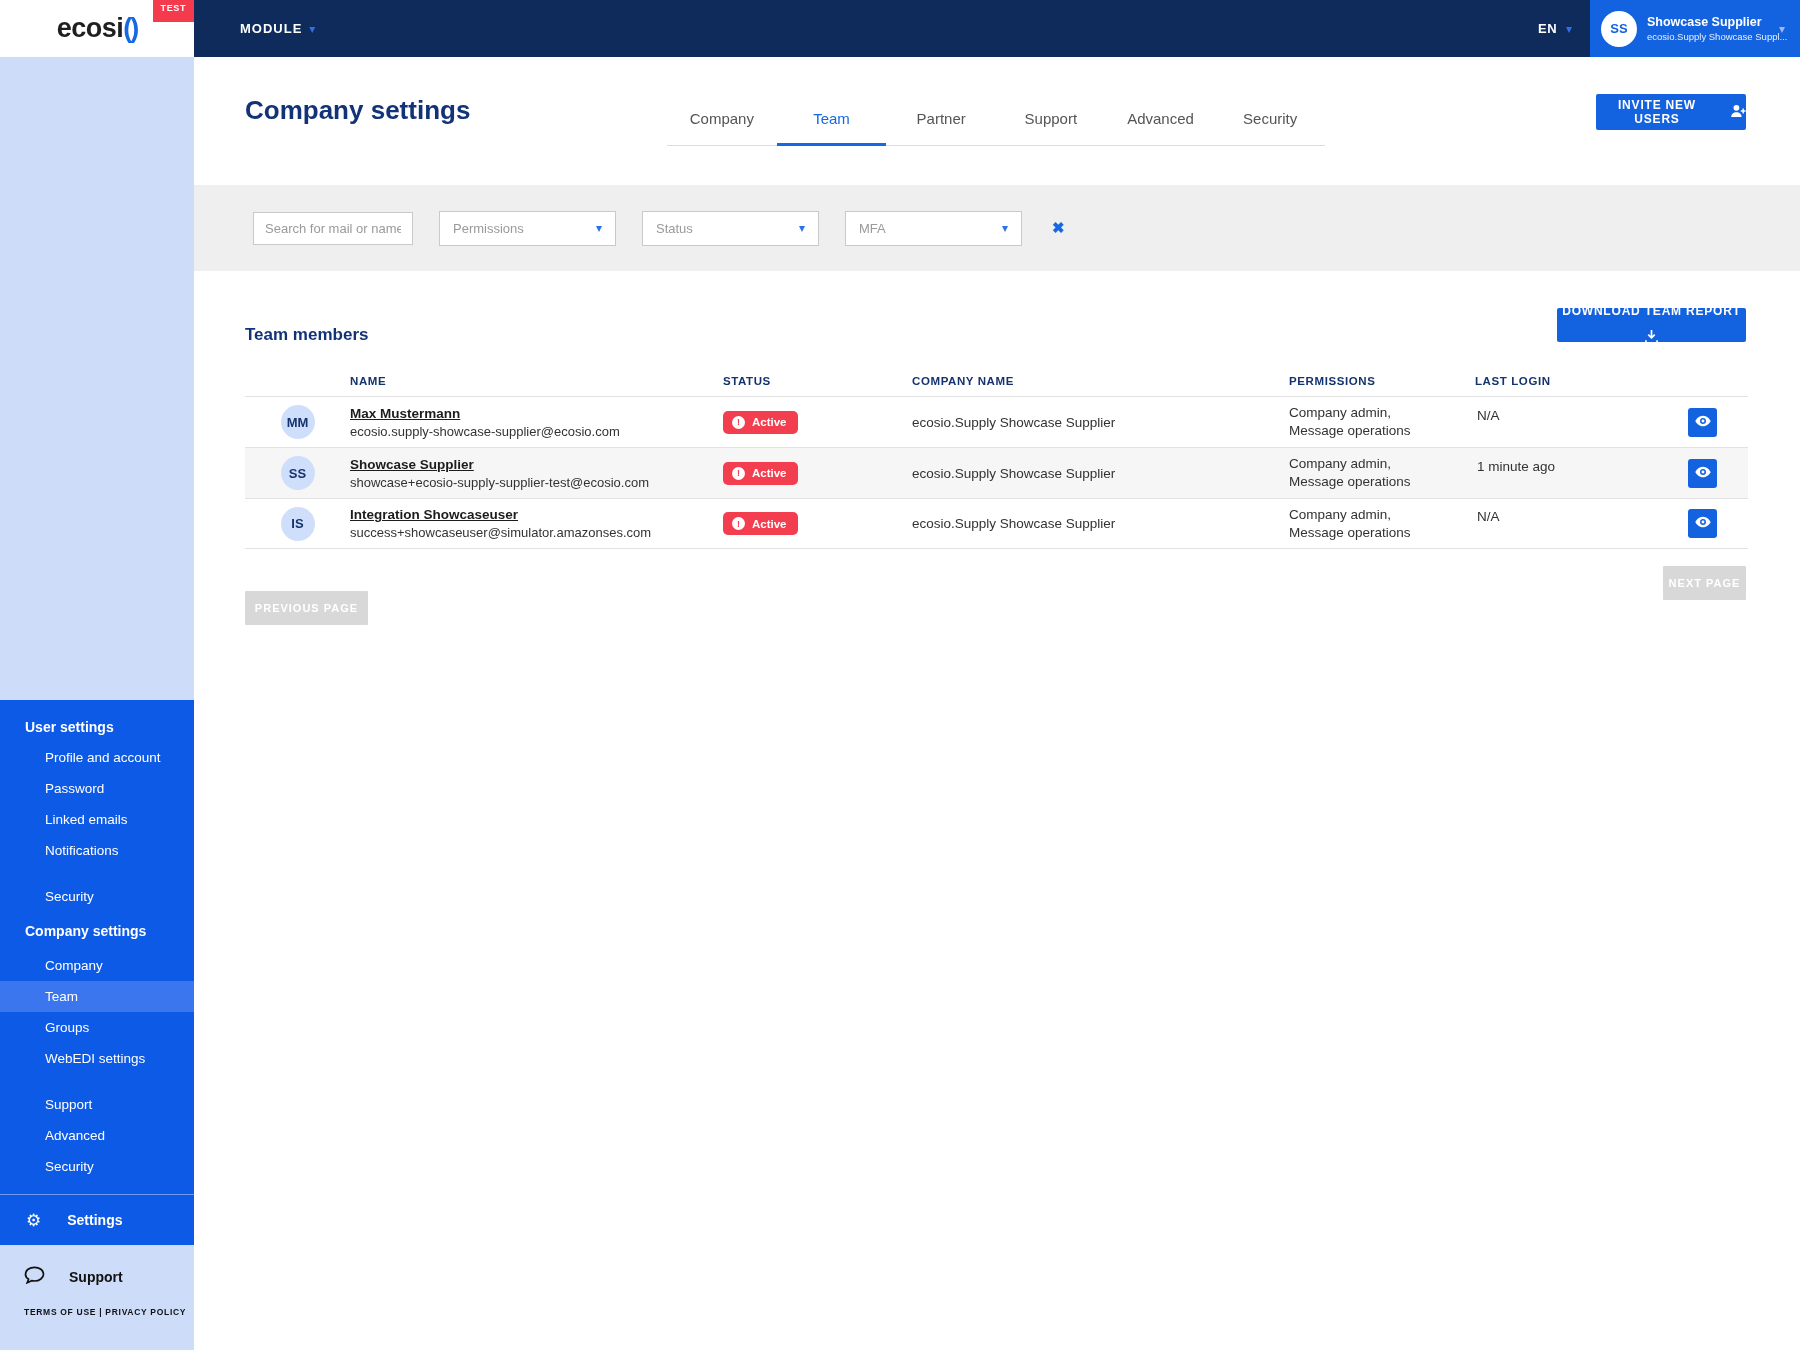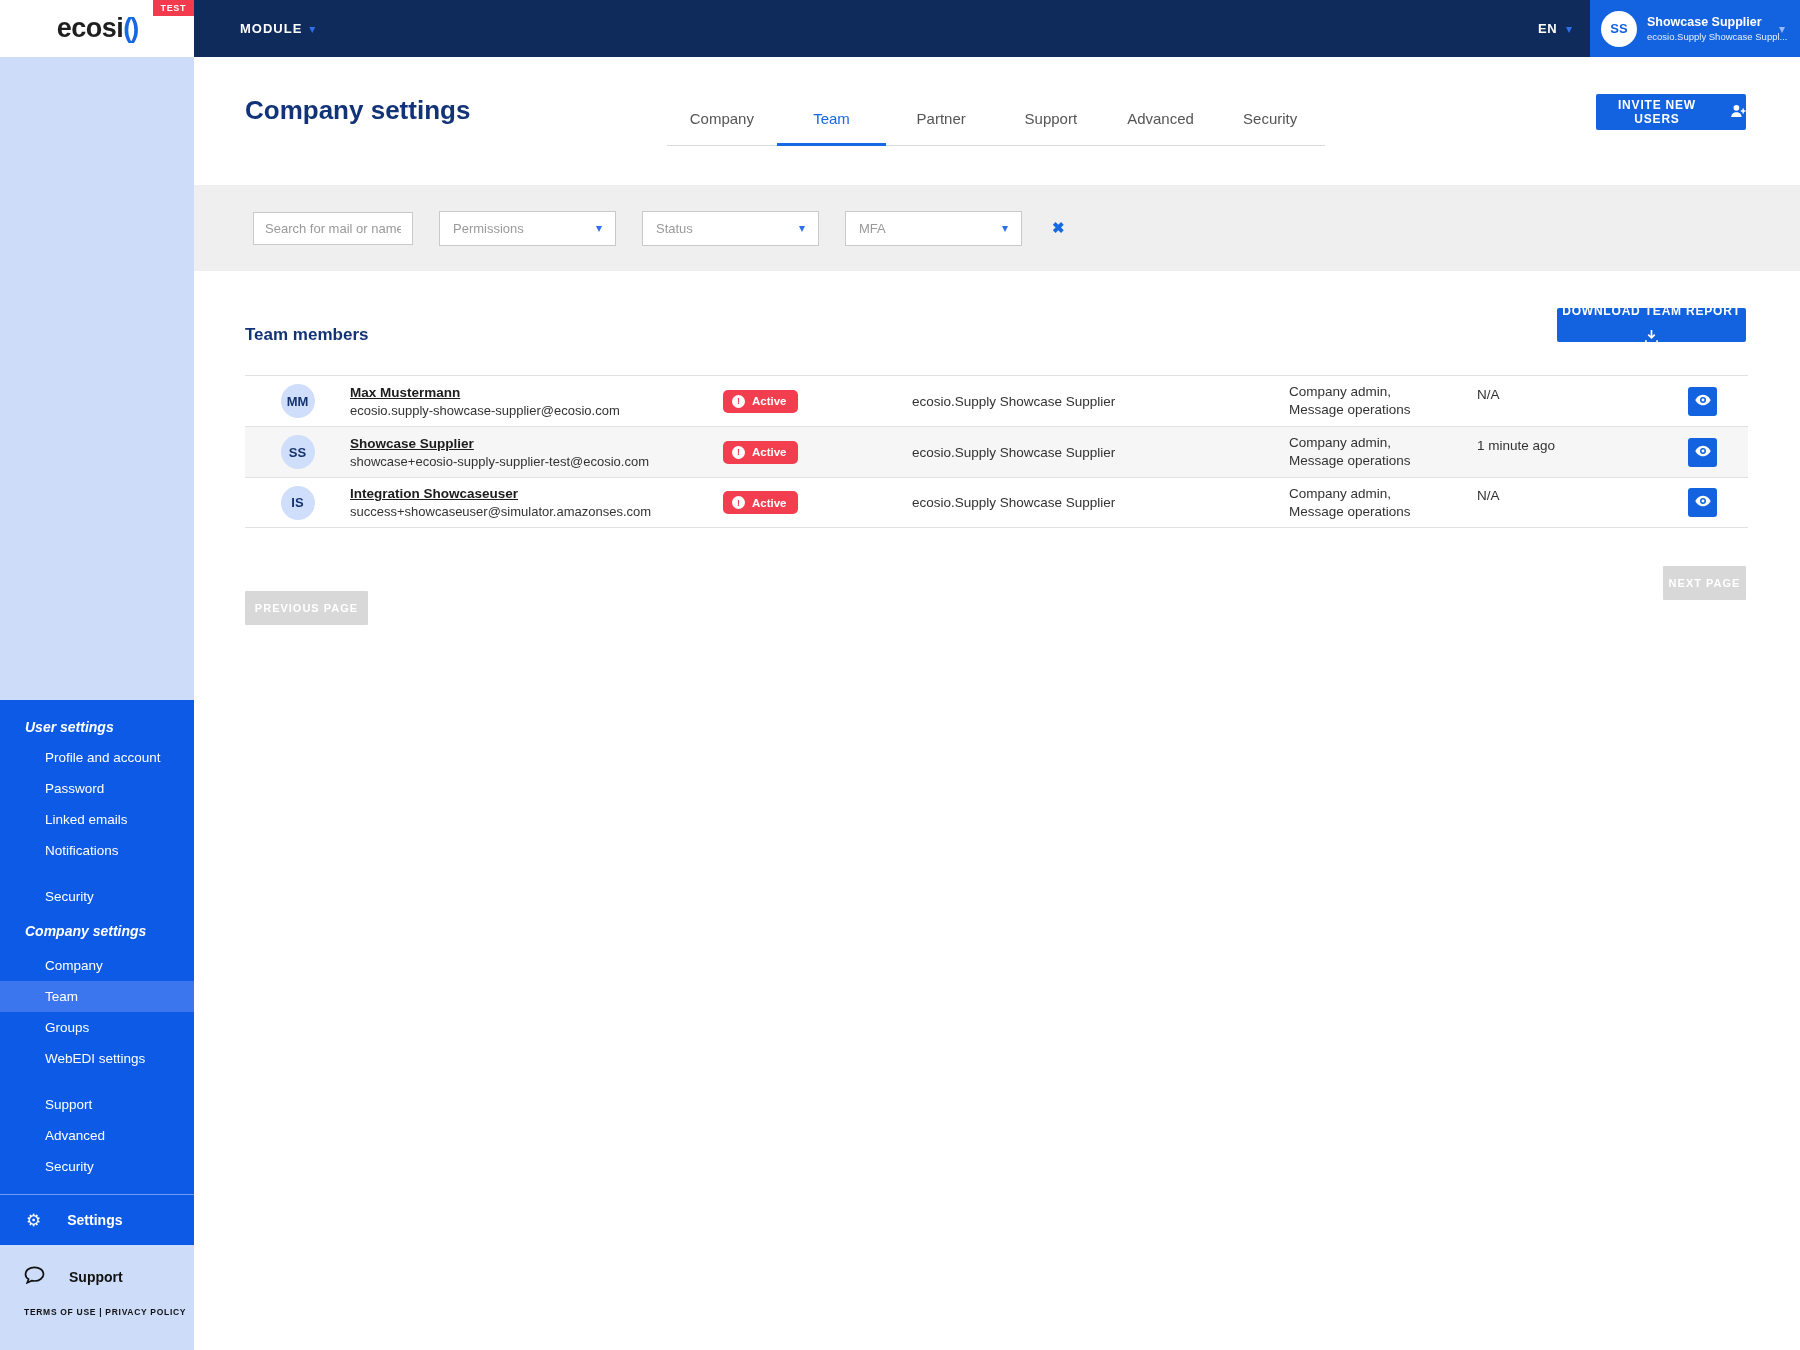--- a/index.html
+++ b/index.html
@@ -4,37 +4,37 @@
 <style>
   * { margin:0; padding:0; box-sizing:border-box; }
   html,body { width:1800px; height:1350px; }
   body { position:relative; font-family:"Liberation Sans", sans-serif; background:#ffffff; overflow:hidden; }
 
   
   .topbar { position:absolute; top:0; left:0; width:1800px; height:57px; background:#0e2b5c; }
   .logo-box { position:absolute; top:0; left:0; width:194px; height:57px; background:#fff; display:flex; align-items:center; justify-content:center; }
   .logo { font-size:27px; font-weight:700; color:#1f1f1f; letter-spacing:-0.5px; }
   .logo .suffix { color:#1668e3; font-weight:700; letter-spacing:-2px; }
-  .test-badge { position:absolute; top:0; right:0; background:#f43a4d; color:#fff; font-size:9px; font-weight:bold; letter-spacing:0.6px; padding:3px 8px 3px 8px; }
+  .test-badge { position:absolute; top:0; right:0; background:#f43a4d; color:#fff; font-size:9px; font-weight:bold; letter-spacing:0.6px; padding:3px 8px 9px 8px; }
   .module { position:absolute; left:240px; top:0; height:57px; display:flex; align-items:center; gap:7px; cursor:pointer; }
   .module-label { color:#fff; font-size:13px; font-weight:bold; letter-spacing:1px; }
   .caret-blue { color:#2f6fe8; font-size:12px; }
   .lang { position:absolute; left:1538px; top:0; height:57px; display:flex; align-items:center; gap:9px; cursor:pointer; }
   .lang-label { color:#fff; font-size:13px; font-weight:bold; letter-spacing:0.5px; }
   .user-chip { position:absolute; left:1590px; top:0; width:210px; height:57px; background:#1362e0; display:flex; align-items:center; padding-left:11px; cursor:pointer; }
   .avatar-lg { width:36px; height:36px; border-radius:50%; background:#fff; color:#1362e0; font-size:13px; font-weight:bold; display:flex; align-items:center; justify-content:center; flex:none; }
   .user-names { margin-left:10px; width:130px; }
   .user-name { color:#fff; font-size:12.5px; font-weight:bold; white-space:nowrap; }
   .user-company { color:#e8efff; font-size:9.5px; margin-top:2px; white-space:nowrap; }
   .caret-light { color:#9ab8f2; font-size:12px; margin-left:2px; }
 
   
   .sidebar { position:absolute; top:57px; left:0; width:194px; height:1293px; background:#cddcf9; }
   .sidebar-nav { position:absolute; top:643px; left:0; width:194px; background:#0d5ae6; padding-top:12px; padding-bottom:0; }
-  .nav-heading { height:30px; line-height:30px; padding-left:25px; color:#fff; font-size:14px; font-weight:bold;font-style:italic; }
+  .nav-heading { height:30px; line-height:30px; padding-left:25px; color:#fff; font-size:14px; font-weight:bold; }
   .nav-heading.second { height:38px; line-height:38px; }
   .nav-item { height:31px; line-height:31px; padding-left:45px; color:#fff; font-size:13.5px; cursor:pointer; }
   .nav-item.active { background:#3b76ee; }
   .nav-gap { height:15px; }
   .nav-divider { border-top:1px solid rgba(255,255,255,0.4); margin-top:12px; }
   .settings-row { height:50px; display:flex; align-items:center; padding-left:26px; gap:26px; cursor:pointer; }
   .gear { color:#fff; font-size:17px; }
   .settings-label { color:#fff; font-size:14px; font-weight:bold; }
   .support-row { position:absolute; top:1200px; left:0; width:194px; height:40px; display:flex; align-items:center; padding-left:24px; gap:24px; cursor:pointer; }
   .support-label { color:#111; font-size:14px; font-weight:bold; }
@@ -193,20 +193,28 @@
     <span>DOWNLOAD TEAM REPORT</span>
     <span>
       <svg width="13" height="14" viewBox="0 0 14 15">
           <path d="M7 0v8M3.5 5L7 8.5 10.5 5" stroke="#fff" stroke-width="1.8" fill="none"></path>
           <path d="M1 11v3h12v-3" stroke="#fff" stroke-width="1.8" fill="none"></path>
         </svg>
     </span>
   </button>
 
   <div class="table">
+    <div class="thead">
+      <div class="th"></div>
+      <div class="th">NAME</div>
+      <div class="th">STATUS</div>
+      <div class="th">COMPANY NAME</div>
+      <div class="th">PERMISSIONS</div>
+      <div class="th">LAST LOGIN</div>
+    </div>
 
     <div class="trow">
       <div class="avatar-cell">
           <div class="avatar-sm">MM</div>
         </div>
       <div>
         <div class="member-name">Max Mustermann</div>
         <div class="member-email">ecosio.supply-showcase-supplier@ecosio.com</div>
       </div>
       <div>

